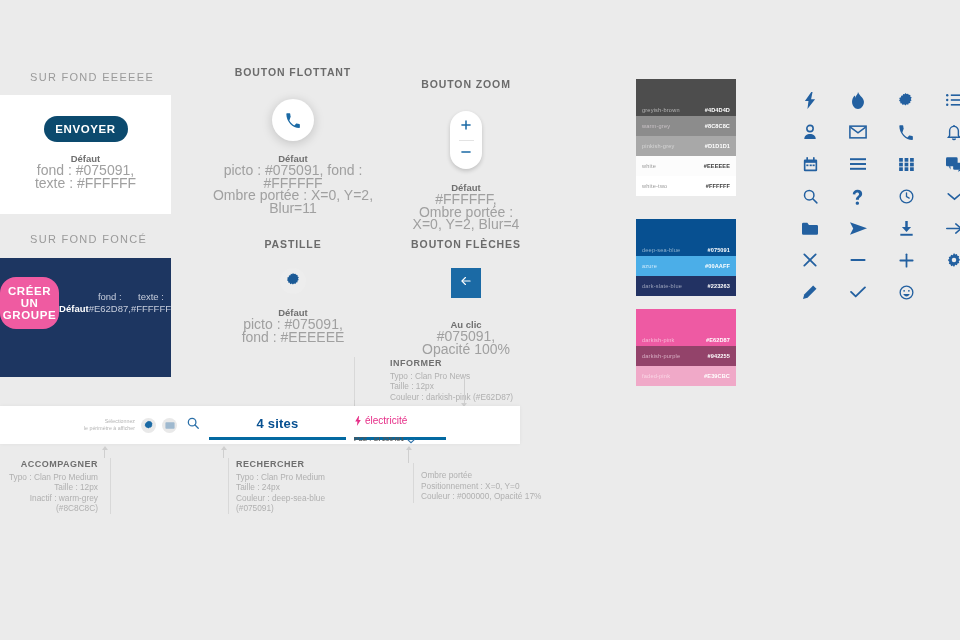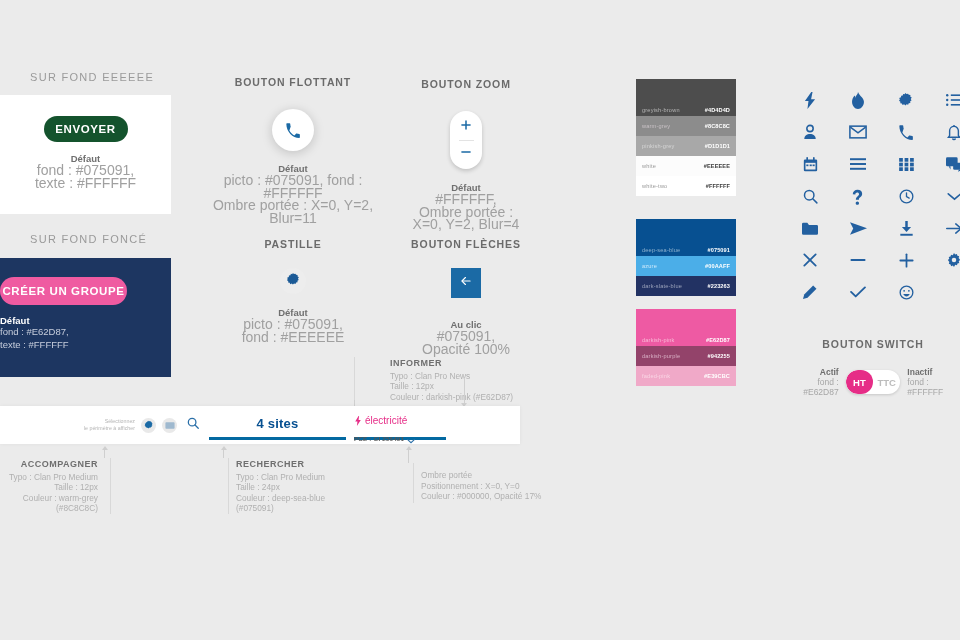--- a/index.html
+++ b/index.html
@@ -26,21 +26,21 @@
   .panel-label{
     font-size:11px;letter-spacing:1.3px;color:#9a9a9a;
   }
   .white-card{
     background:#ffffff;width:171px;height:119px;
   }
   .dark-card{
     background:#1d3661;width:171px;height:119px;
   }
   .pill-blue{
-    background:#14532d;color:#fff;border-radius:16px;
+    background:#0c4a6e;color:#fff;border-radius:16px;
     font-size:11.5px;letter-spacing:.6px;font-weight:bold;
     padding:7px 0;width:84px;text-align:center;
   }
   .pill-pink{
     background:#ef5ba1;color:#fff;border-radius:16px;
     font-size:11.5px;letter-spacing:.6px;font-weight:bold;
     padding:8px 0;width:127px;text-align:center;
   }
   .on-dark-strong{font-size:9.5px;font-weight:bold;color:#ffffff;text-align:center;}
   .on-dark{font-size:9.5px;color:#c7cedd;text-align:center;line-height:12.5px;}
@@ -151,29 +151,29 @@
       <div class="pill-blue">ENVOYER</div>
       <div class="cap-strong" style="margin-top:11px;">Défaut</div>
       <div class="cap">fond : #075091,</div>
       <div class="cap">texte : #FFFFFF</div>
     </div>
   </div>
 
   <div class="abs panel-label" style="left:30px;top:233px;">SUR FOND FONCÉ</div>
 
   <div class="abs dark-card" style="left:0px;top:258px;">
-    <div style="display:flex;flex-direction:column;align-items:flex-start;padding-top:19px;">
+    <div style="display:flex;flex-direction:row;align-items:center;padding-top:19px;">
       <div class="pill-pink">CRÉER UN GROUPE</div>
       <div class="on-dark-strong" style="margin-top:10px;">Défaut</div>
       <div class="on-dark">fond : #E62D87,</div>
       <div class="on-dark">texte : #FFFFFF</div>
     </div>
   </div>
 
-  <div class="abs" style="left:205px;top:76px;width:176px;">
+  <div class="abs" style="left:205px;top:66px;width:176px;">
     <div class="sect-title">BOUTON FLOTTANT</div>
     <div style="display:flex;justify-content:center;margin-top:21px;">
       <div class="fab">
         <span class="ic">
           <svg width="16" height="16" viewBox="0 0 24 24" fill="#1b6aa5">
             <path d="M6.6 10.8c1.6 3.2 4.2 5.8 7.4 7.4l2.5-2.5c.3-.3.8-.4 1.2-.3 1.1.4 2.4.6 3.6.6.6 0 1 .4 1 1V21c0 .6-.4 1-1 1C11.6 22 2 12.4 2 .9c0-.6.4-1 1-1h3.9c.6 0 1 .4 1 1 0 1.3.2 2.5.6 3.6.1.4 0 .9-.3 1.2L6.6 10.8z" transform="translate(0,2)"></path>
           </svg>
         </span>
       </div>
     </div>
@@ -466,37 +466,20 @@
           <svg width="15" height="15" viewBox="0 0 17 17" fill="none" stroke="#2360a0" stroke-width="1.5">
             <circle cx="8.5" cy="8.5" r="7.2"></circle>
             <circle cx="5.8" cy="6.6" r="1" fill="#2360a0" stroke="none"></circle>
             <circle cx="11.2" cy="6.6" r="1" fill="#2360a0" stroke="none"></circle>
             <path d="M4.8 10.2c.9 1.8 2.2 2.7 3.7 2.7s2.8-.9 3.7-2.7z" fill="#2360a0" stroke="none"></path>
           </svg>
         </div>
       </div>
   </div>
 
-  <div class="abs" style="left:786px;top:338px;width:174px;">
-    <div class="sect-title">BOUTON SWITCH</div>
-    <div style="display:flex;align-items:center;justify-content:center;margin-top:17px;gap:7px;">
-      <div class="sw-side" style="text-align:right;width:54px;">
-        <b>Actif</b>
-        <span>fond : #E62D87</span>
-      </div>
-      <div class="switch">
-        <div class="seg on">HT</div>
-        <div class="seg off">TTC</div>
-      </div>
-      <div class="sw-side" style="text-align:left;width:54px;">
-        <b>Inactif</b>
-        <span>fond : #FFFFFF</span>
-      </div>
-    </div>
-  </div>
 
   <div class="abs ann" style="left:362px;top:358px;width:190px;margin-left:28px;">
     <b>INFORMER</b>
     <div>Typo : Clan Pro News</div>
     <div>Taille : 12px</div>
     <div>Couleur : darkish-pink (#E62D87)</div>
   </div>
   <div class="abs rule-v" style="left:354px;top:357px;height:45px;"></div>
 
   <div class="abs lead" style="left:354px;top:400px;width:1px;height:12px;"></div>
@@ -569,21 +552,21 @@
   <div class="abs rule-v" style="left:228px;top:458px;height:56px;"></div>
 
   <div class="abs arrowhead arrow-up" style="left:406px;top:446px;"></div>
   <div class="abs lead" style="left:408px;top:450px;width:1px;height:13px;"></div>
   <div class="abs rule-v" style="left:413px;top:463px;height:40px;"></div>
 
   <div class="abs ann right" style="left:0px;top:459px;width:104px;padding-right:6px;box-sizing:border-box;">
     <b>ACCOMPAGNER</b>
     <div>Typo : Clan Pro Medium</div>
     <div>Taille : 12px</div>
-    <div>Couleur : warm-grey</div>
+    <div>Inactif : warm-grey</div>
     <div>(#8C8C8C)</div>
   </div>
 
   <div class="abs ann" style="left:236px;top:459px;width:120px;">
     <b>RECHERCHER</b>
     <div>Typo : Clan Pro Medium</div>
     <div>Taille : 24px</div>
     <div>Couleur : deep-sea-blue</div>
     <div>(#075091)</div>
   </div>

